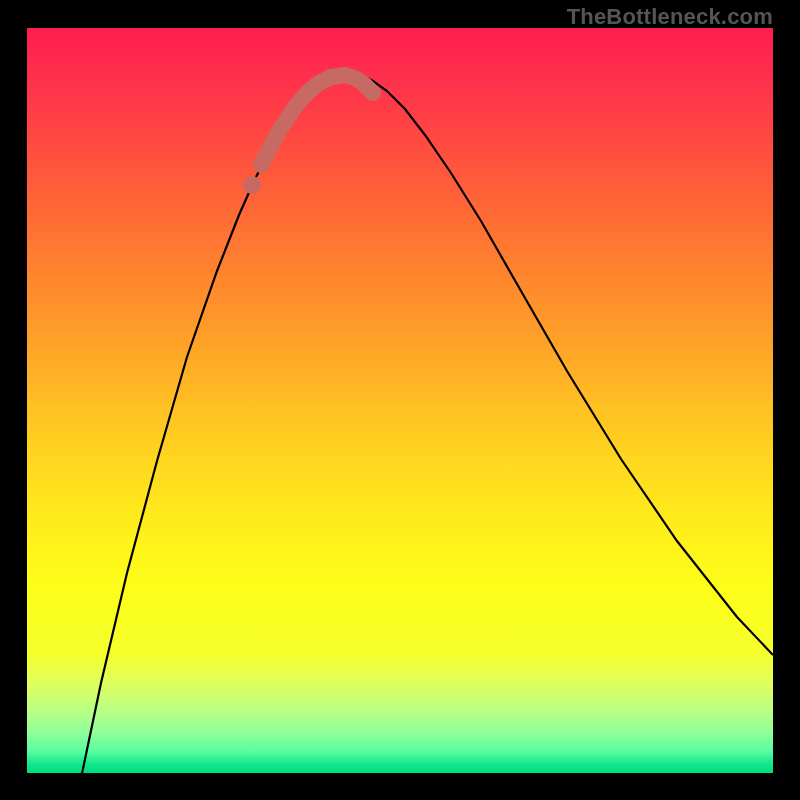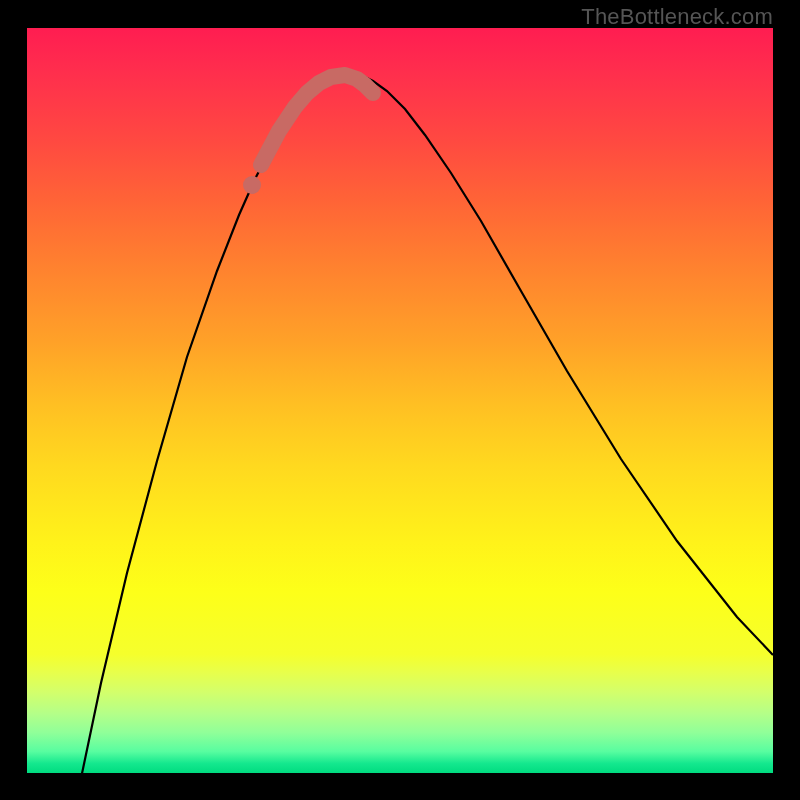--- a/index.html
+++ b/index.html
@@ -67,21 +67,21 @@
     height: 100%;
     overflow: visible;
   }
   .watermark {
     position: absolute;
     right: 27px;
     top: 4px;
     color: #555;
     font-size: 22px;
     letter-spacing: 0.2px;
-    font-weight: 400;
+    font-weight: 700;
   }
 </style>
 </head>
 <body>
 
 <div class="frame">
   <div class="gradient-bg">
     <div class="gradient-top"></div>
     <div class="gradient-bottom"></div>
   </div>

